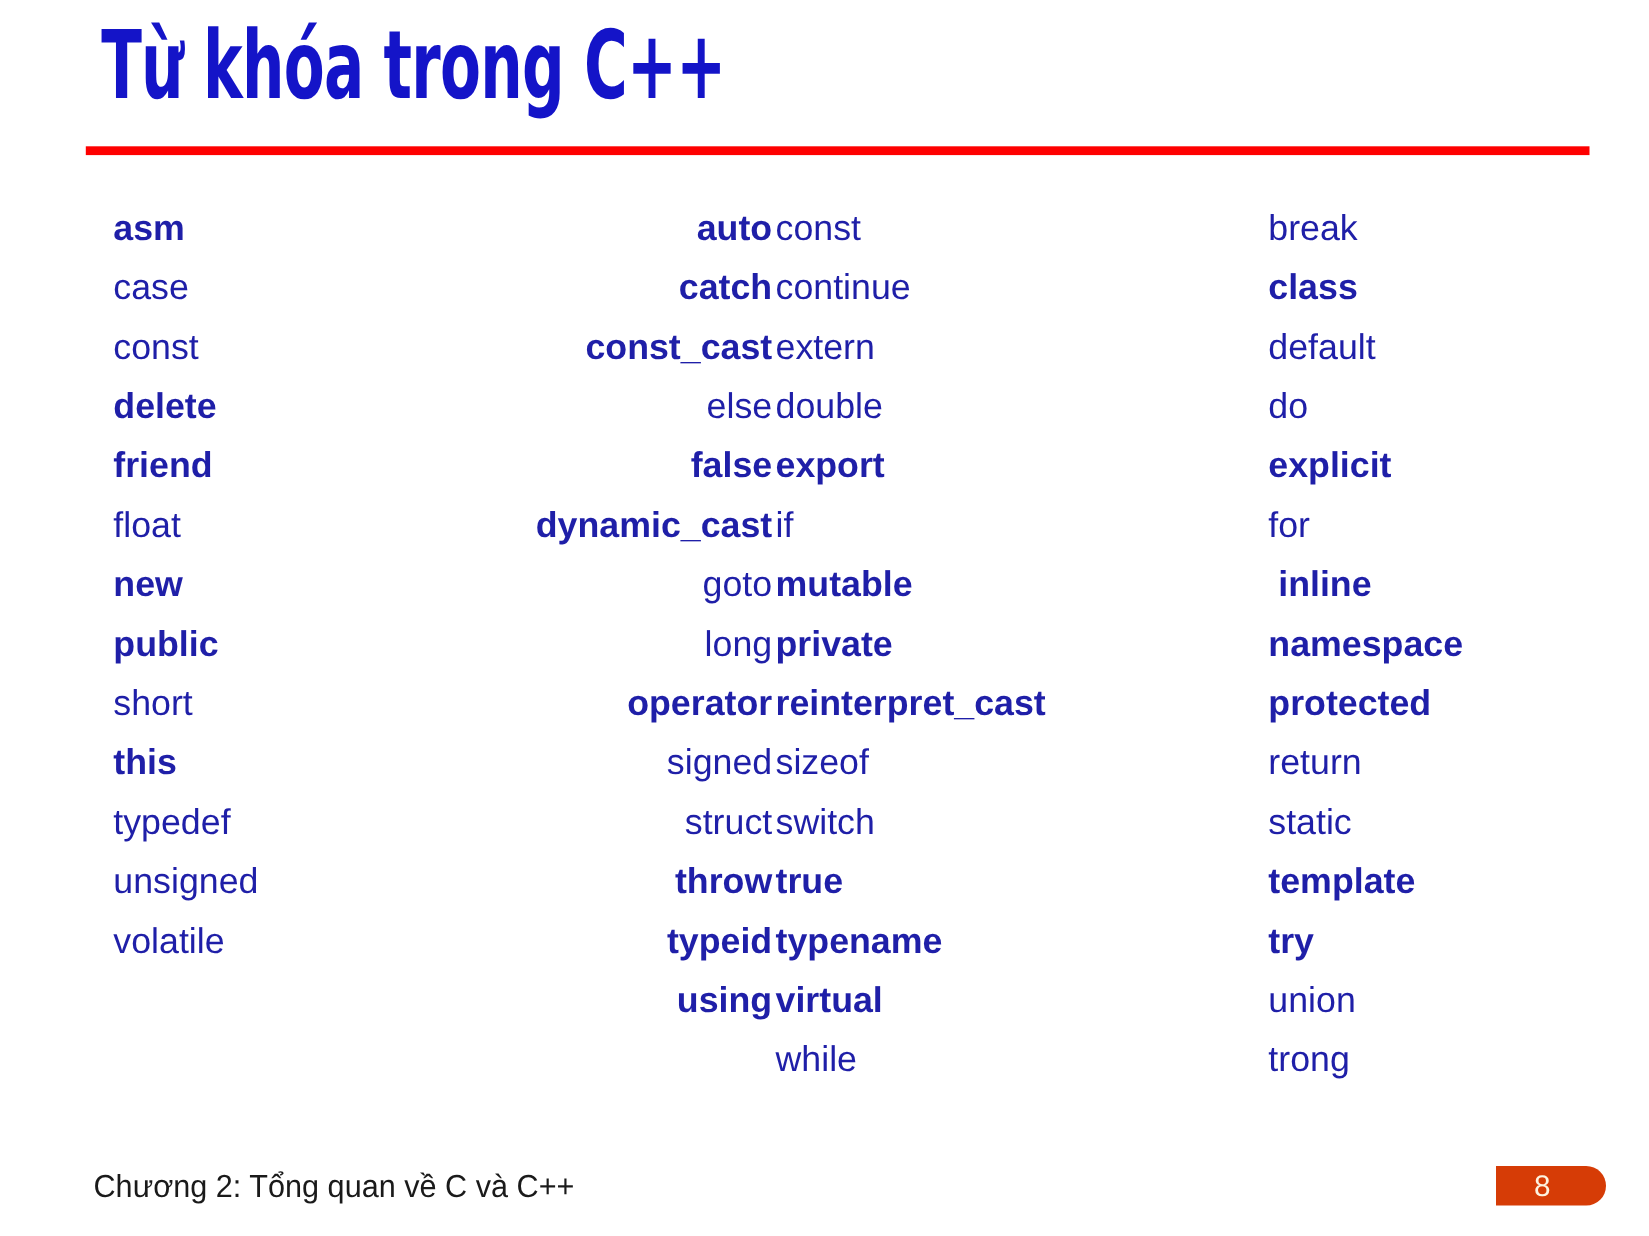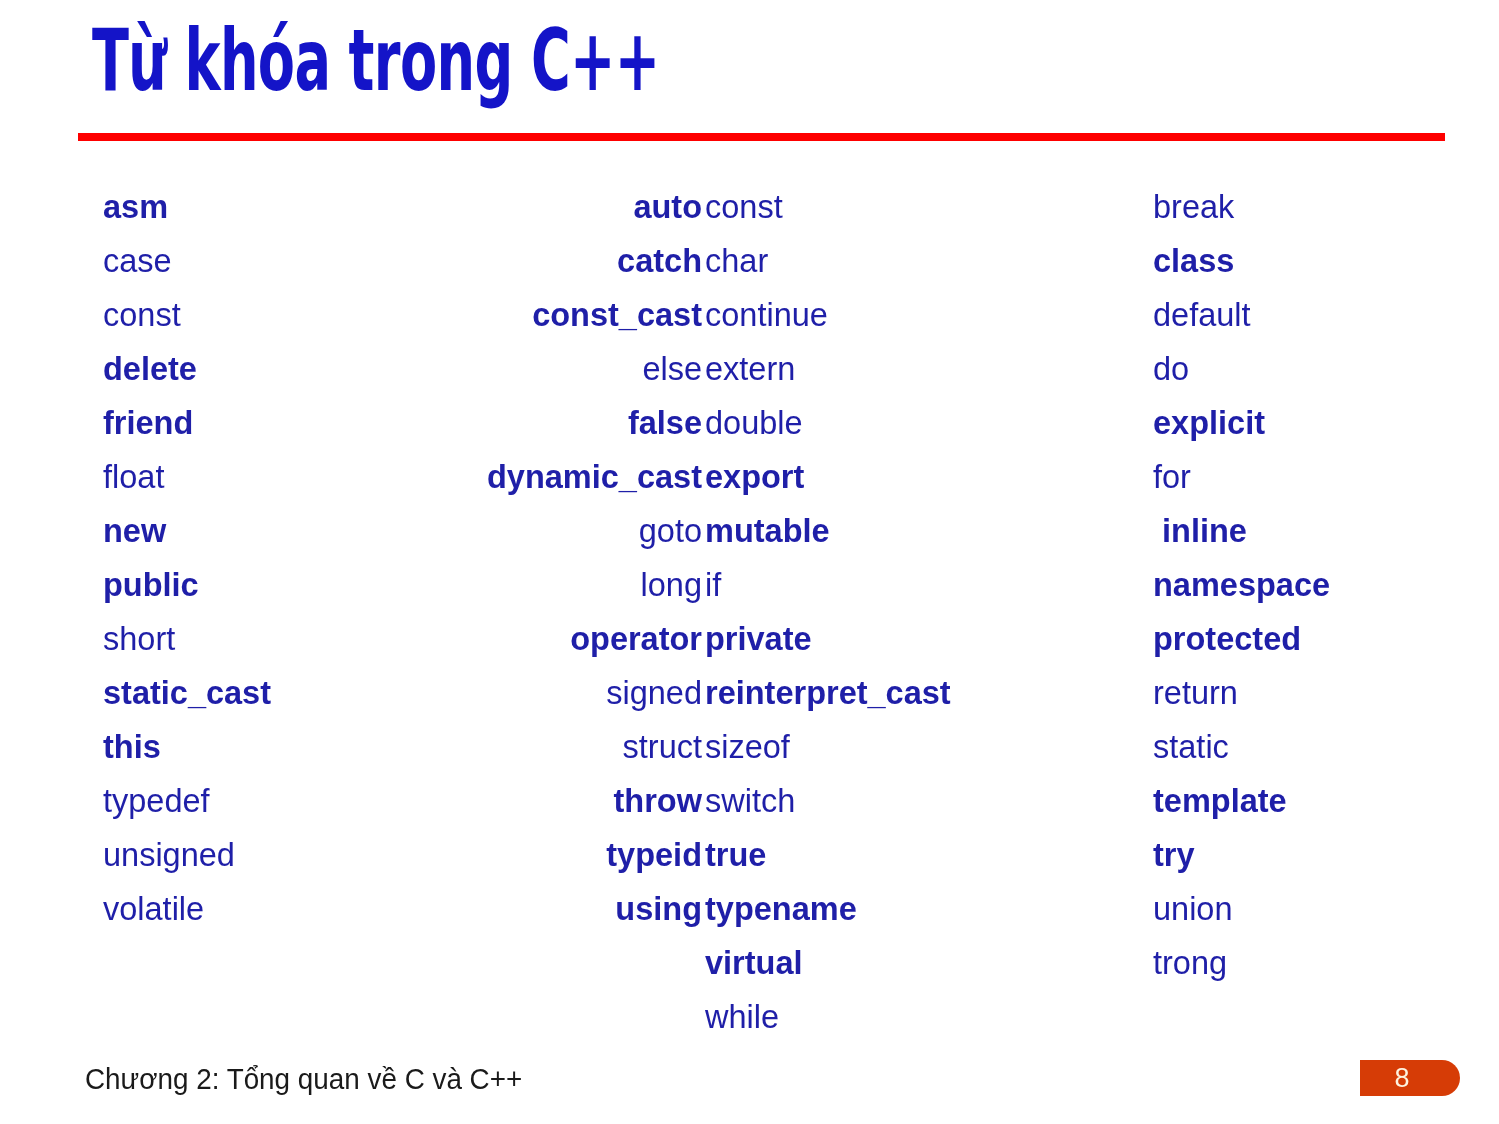--- a/index.html
+++ b/index.html
@@ -122,21 +122,20 @@
     <div class="kw-col kw-col-0">
       <div class="kw-cell bold">asm</div>
       <div class="kw-cell">case</div>
       <div class="kw-cell">const</div>
       <div class="kw-cell bold">delete</div>
       <div class="kw-cell bold">friend</div>
       <div class="kw-cell">float</div>
       <div class="kw-cell bold">new</div>
       <div class="kw-cell bold">public</div>
       <div class="kw-cell">short</div>
-      <div class="kw-cell bold">static_cast</div>
       <div class="kw-cell bold">this</div>
       <div class="kw-cell">typedef</div>
       <div class="kw-cell">unsigned</div>
       <div class="kw-cell">volatile</div>
     </div>
     <div class="kw-col kw-col-1">
       <div class="kw-cell bold">auto</div>
       <div class="kw-cell bold">catch</div>
       <div class="kw-cell bold">const_cast</div>
       <div class="kw-cell">else</div>
@@ -146,27 +145,26 @@
       <div class="kw-cell">long</div>
       <div class="kw-cell bold">operator</div>
       <div class="kw-cell">signed</div>
       <div class="kw-cell">struct</div>
       <div class="kw-cell bold">throw</div>
       <div class="kw-cell bold">typeid</div>
       <div class="kw-cell bold">using</div>
     </div>
     <div class="kw-col kw-col-2">
       <div class="kw-cell">const</div>
-      <div class="kw-cell">char</div>
       <div class="kw-cell">continue</div>
       <div class="kw-cell">extern</div>
       <div class="kw-cell">double</div>
       <div class="kw-cell bold">export</div>
+      <div class="kw-cell">if</div>
       <div class="kw-cell bold">mutable</div>
-      <div class="kw-cell">if</div>
       <div class="kw-cell bold">private</div>
       <div class="kw-cell bold">reinterpret_cast</div>
       <div class="kw-cell">sizeof</div>
       <div class="kw-cell">switch</div>
       <div class="kw-cell bold">true</div>
       <div class="kw-cell bold">typename</div>
       <div class="kw-cell bold">virtual</div>
       <div class="kw-cell">while</div>
     </div>
     <div class="kw-col kw-col-3">

